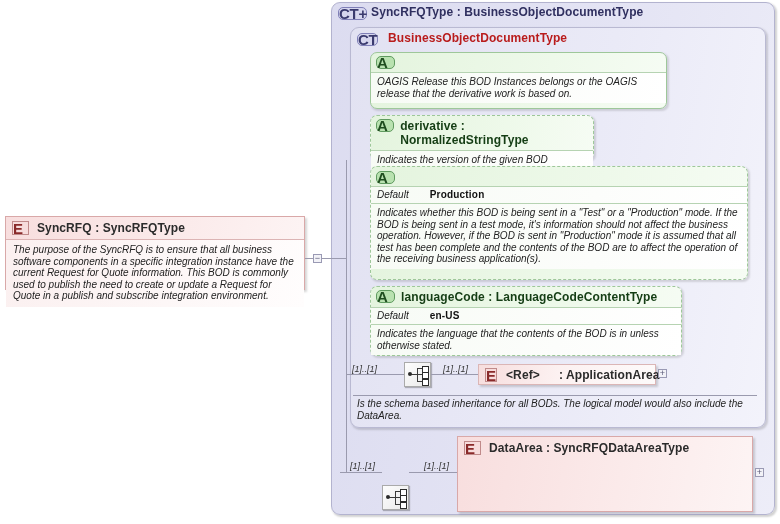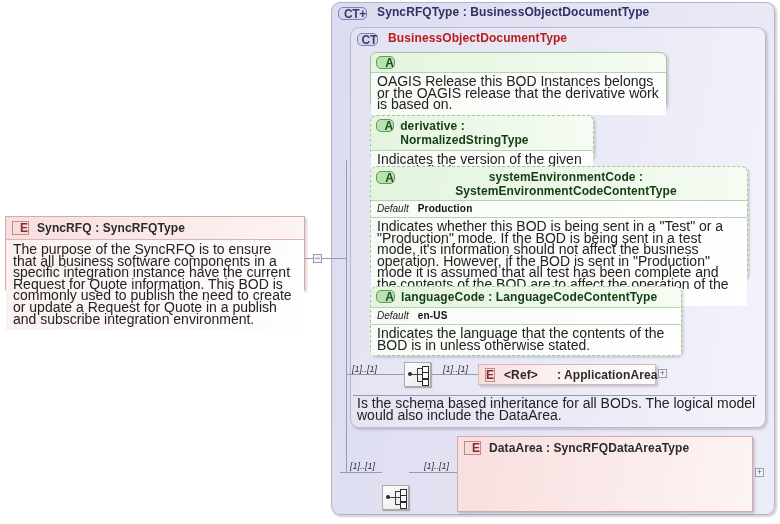--- a/index.html
+++ b/index.html
@@ -20,31 +20,32 @@
   
   .abs { position: absolute; }
 
   .node-title {
     font-size: 12px;
     font-weight: bold;
     letter-spacing: .1px;
     white-space: nowrap;
   }
   .doc {
-    font-size: 14px;
+    font-style: italic;
+    font-size: 10px;
     line-height: 11.6px;
     color: #222;
   }
 
   
   .chip {
     display: inline-block;
     vertical-align: middle;
-    text-align: right;
-    font-size: 12px;
+    text-align: left;
+    font-size: 15px;
     font-weight: bold;
     font-family: "Liberation Sans", sans-serif;
     line-height: 12px;
     height: 13px;
     box-sizing: border-box;
   }
   .chip-ct {
     width: 21px;
     border: 1px solid #8080b8;
     border-radius: 5px;
@@ -145,21 +146,21 @@
     gap: 6px;
   }
   .attr-head .node-title { color: #143d14; white-space: normal; }
   .attr-body {
     background: linear-gradient(100deg,#f7fbf5 0%,#fcfdfb 60%,#ffffff 100%);
     border-top: 1px solid #b6d3b2;
     padding: 3px 6px 4px 6px;
   }
   .defrow {
     display: flex;
-    gap: 9px;
+    gap: 21px;
     align-items: baseline;
     padding: 2px 6px 3px 6px;
     border-top: 1px solid #b6d3b2;
     background: linear-gradient(100deg,#f7fbf5 0%,#fcfdfb 60%,#ffffff 100%);
   }
   .defrow .k { font-style: italic; font-size: 10px; color: #222; }
   .defrow .v { font-weight: bold; font-size: 10px; color: #111; letter-spacing:.2px; }
   .attr-body .doc { margin: 0; }
 
   
@@ -194,21 +195,21 @@
     padding: 3px 6px;
   }
   .ref-box .node-title { color: #2b2b2b; }
 </style>
 </head>
 <body>
 
 <div class="abs" id="outer-ct"></div>
 <div class="abs" id="outer-ct-head">
   <span class="chip chip-ct chip-ct-plus">CT+</span>
-  <span class="node-title" style="margin-left:7px;">SyncRFQType : BusinessObjectDocumentType</span>
+  <span class="node-title" style="margin-left:1px;">SyncRFQType : BusinessObjectDocumentType</span>
 </div>
 
 <div class="abs" id="inner-ct"></div>
 <div class="abs" id="inner-ct-head">
   <span class="chip chip-ct">CT</span>
   <span class="node-title" style="margin-left:7px;">BusinessObjectDocumentType</span>
 </div>
 
 <div class="abs attr-box solid" style="left:370px; top:52px; width:297px; height:57px;">
   <div class="attr-head">
@@ -225,21 +226,20 @@
     <span class="node-title">derivative : NormalizedStringType</span>
   </div>
   <div class="attr-body">
     <div class="doc">Indicates the version of the given BOD definition.</div>
   </div>
 </div>
 
 <div class="abs attr-box dashed" style="left:370px; top:166px; width:378px; height:114px;">
   <div class="attr-head" style="padding-bottom:2px;">
     <span class="chip chip-a" style="margin-top:1px;">A</span>
-    <span class="node-title" style="text-align:center; width:330px;">systemEnvironmentCode : SystemEnvironmentCodeContentType</span>
   </div>
   <div class="defrow">
     <span class="k">Default</span>
     <span class="v">Production</span>
   </div>
   <div class="attr-body">
     <div class="doc">Indicates whether this BOD is being sent in a "Test" or a "Production" mode. If the BOD is being sent in a test mode, it's information should not affect the business operation. However, if the BOD is sent in "Production" mode it is assumed that all test has been complete and the contents of the BOD are to affect the operation of the receiving business application(s).</div>
   </div>
 </div>
 

